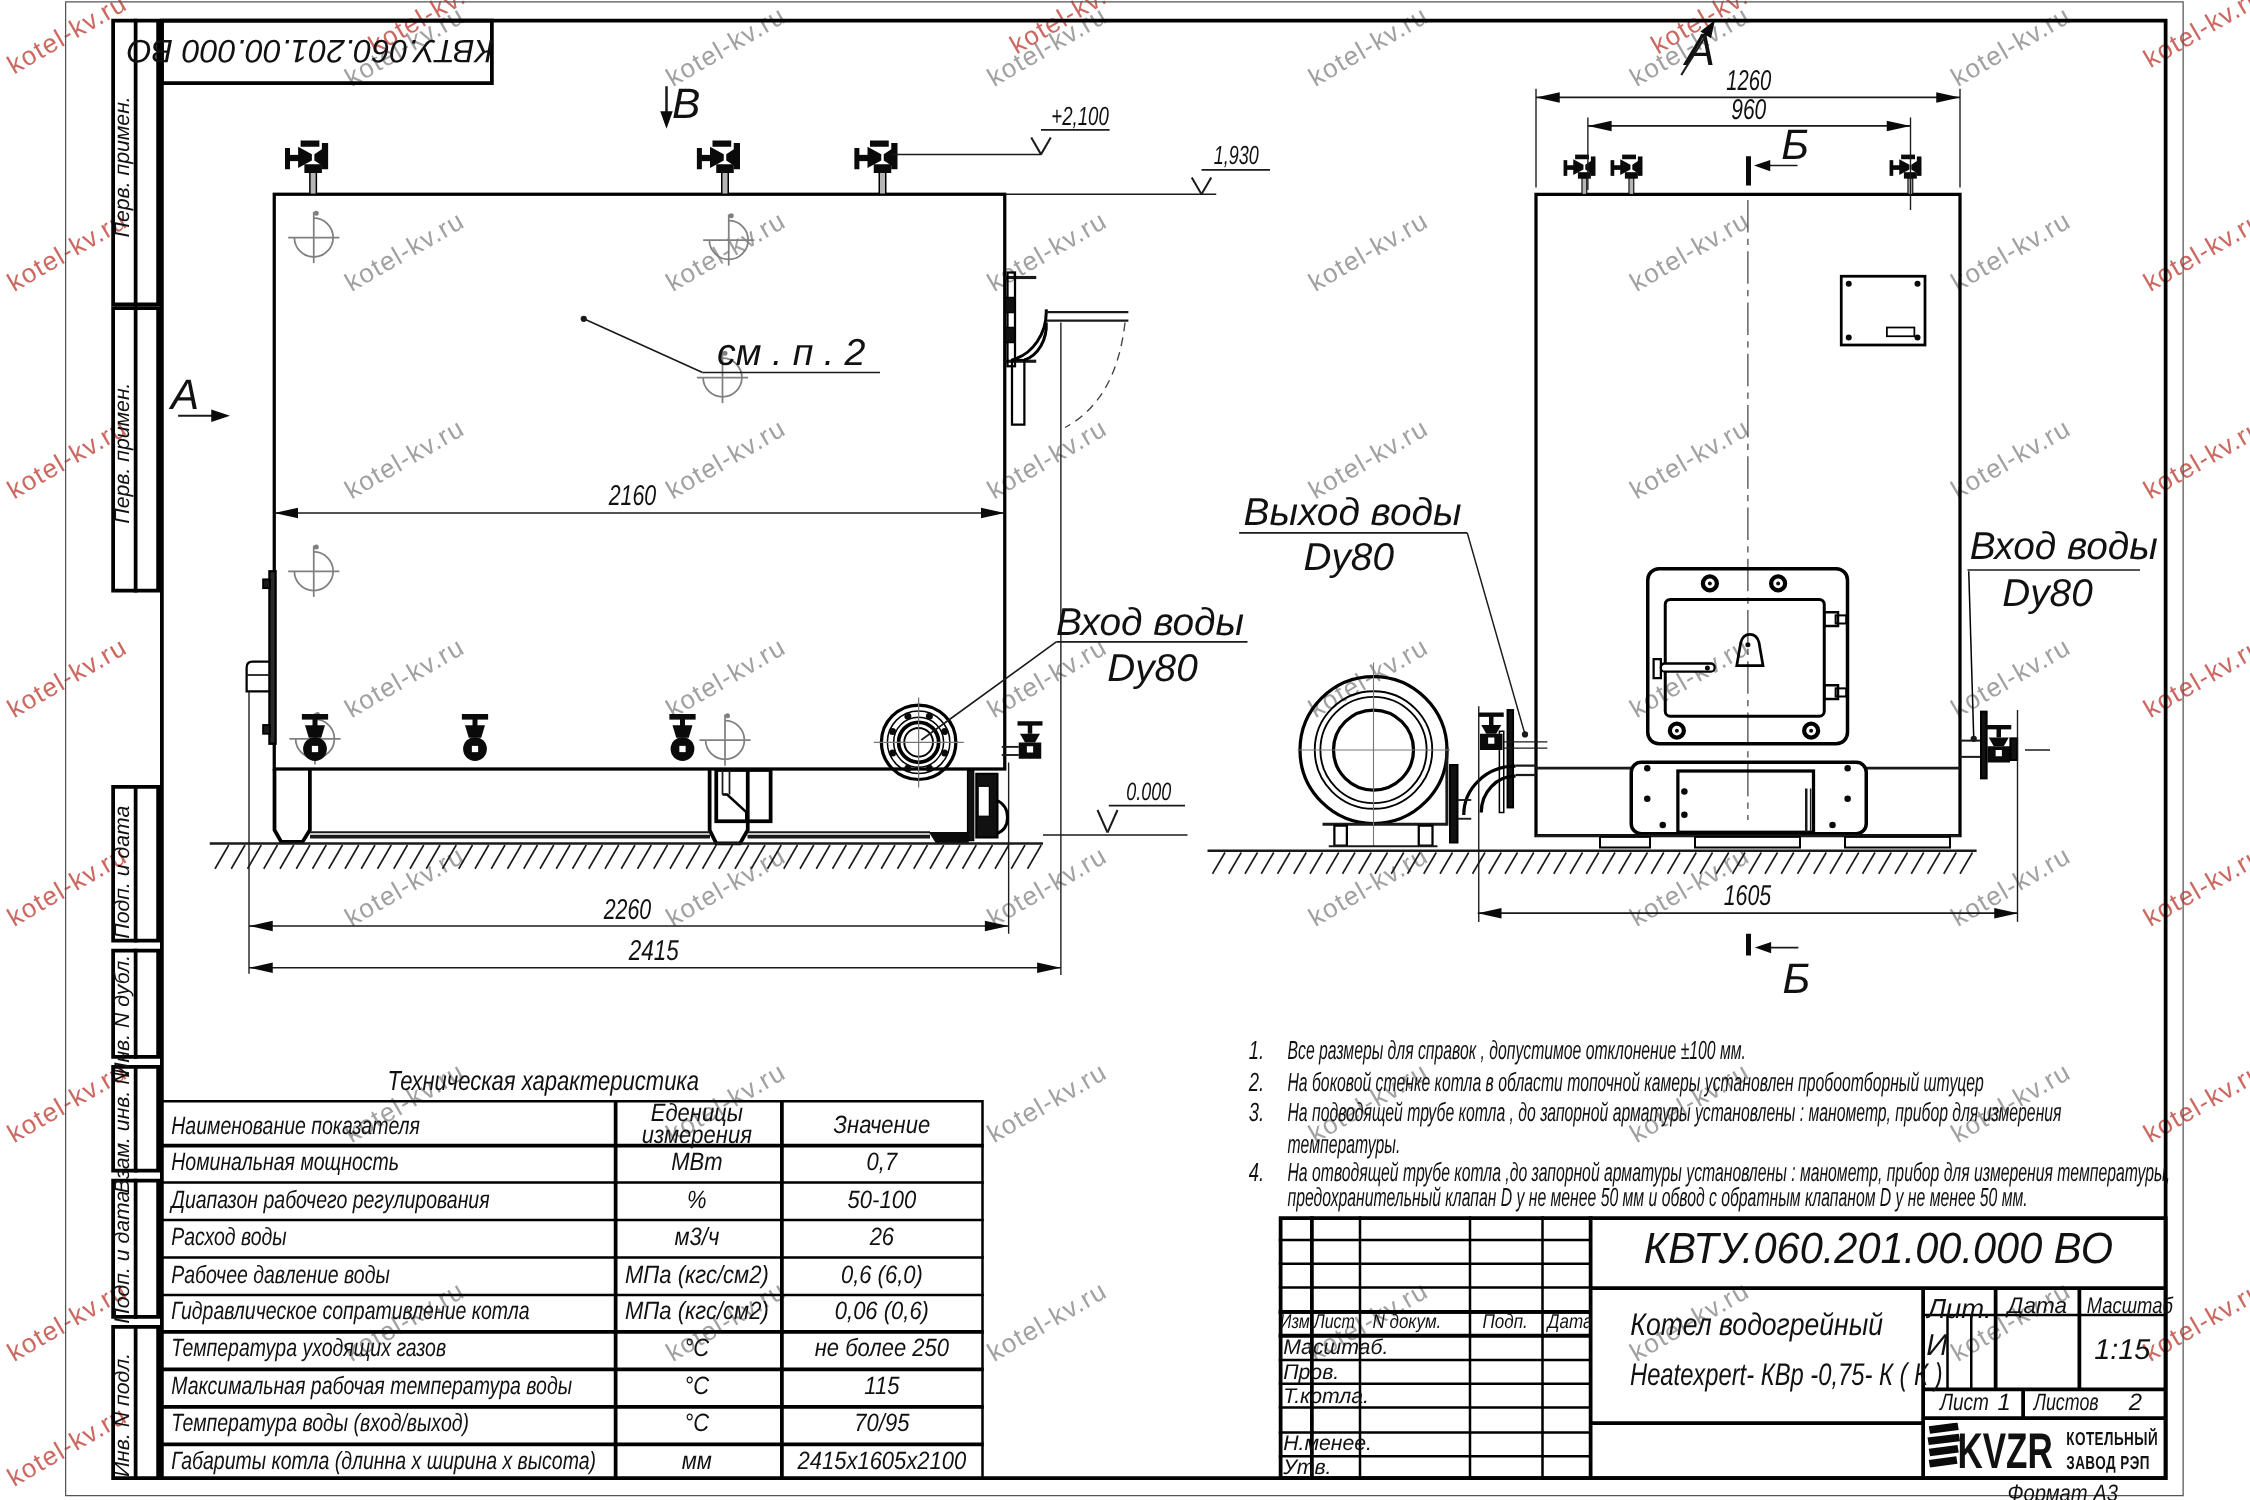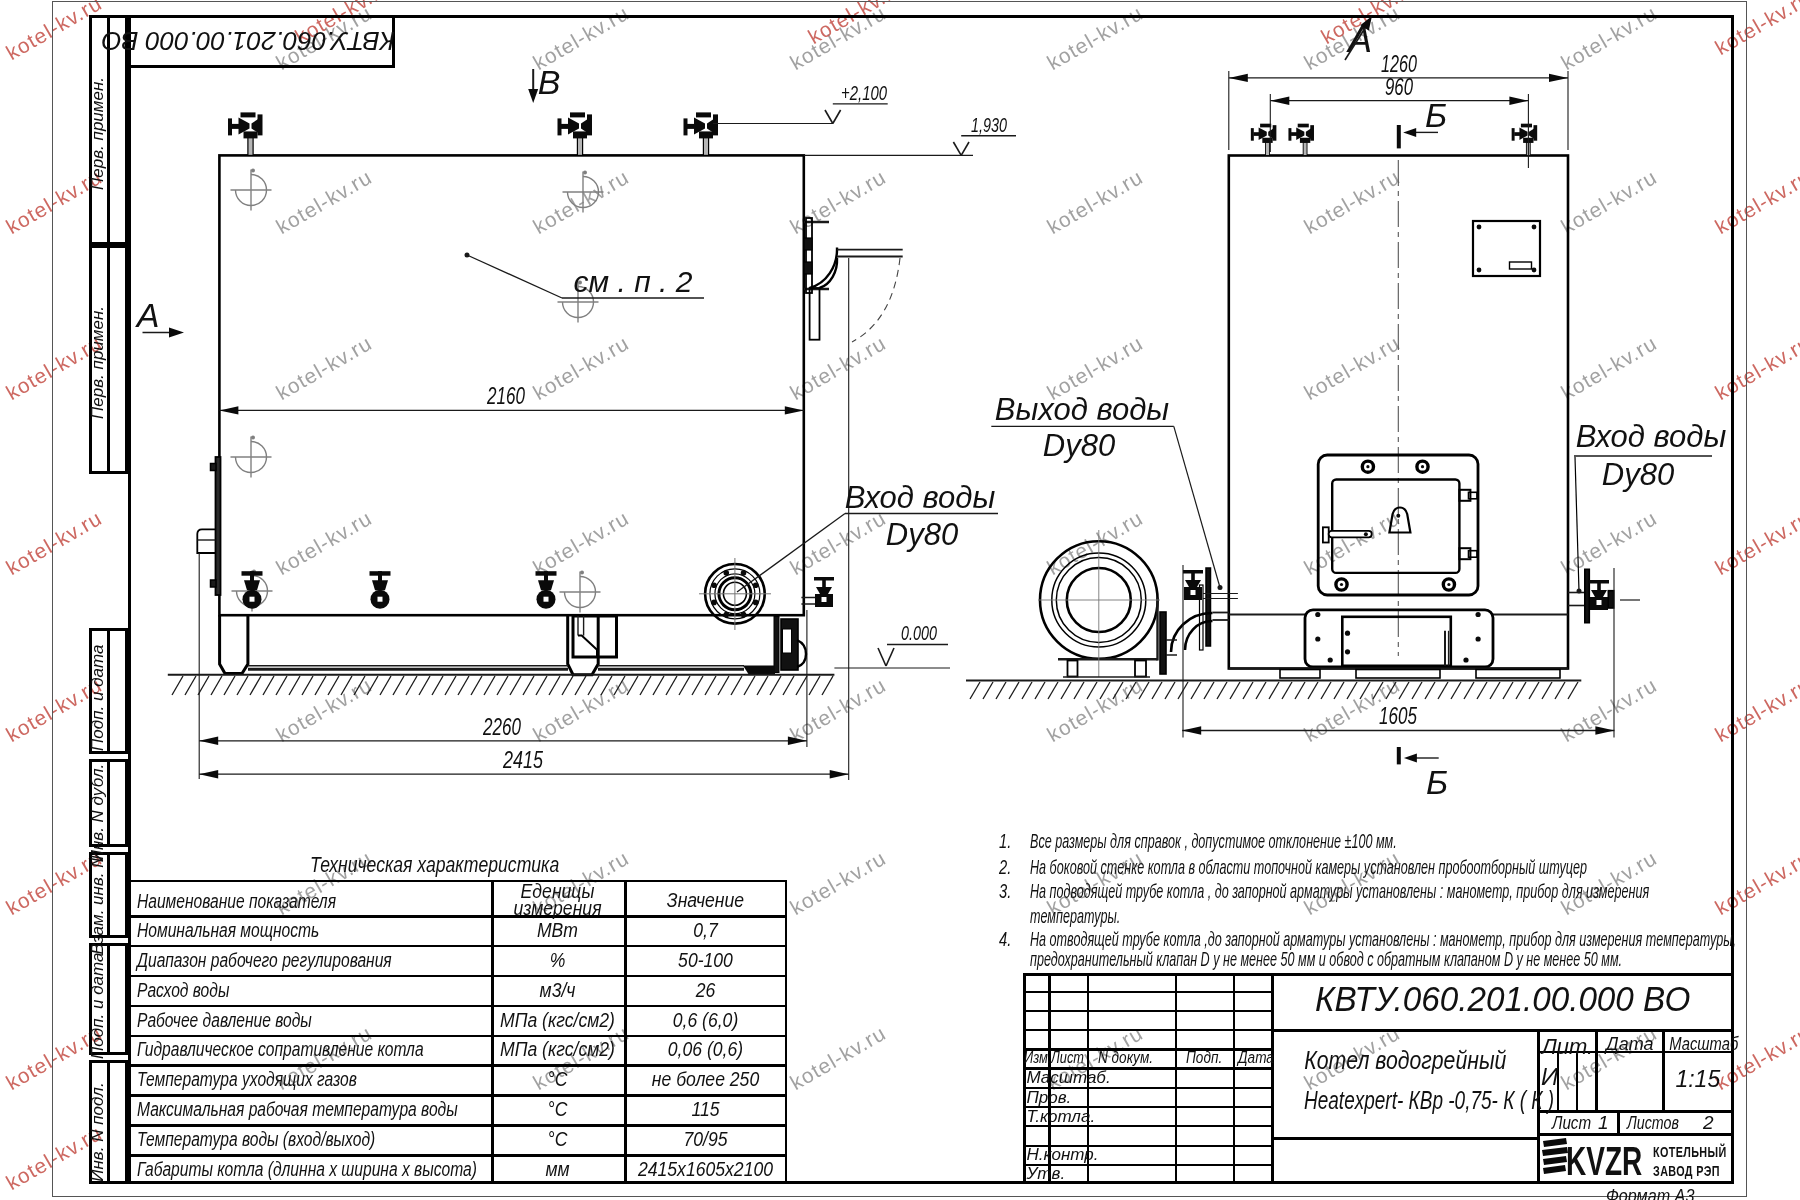--- a/index.html
+++ b/index.html
@@ -178,21 +178,21 @@
 <div style="position:absolute;left:1022.5px;top:1048.1px;width:249.6px;height:3.0px;background:#000;"></div>
 <div style="position:absolute;left:1022.5px;top:1067.3px;width:249.6px;height:3.0px;background:#000;"></div>
 <div class="t" style="left:1023.5px;top:1049.2px;font-size:16px;transform:scaleX(0.8);transform-origin:0 0;">Изм.</div>
 <div class="t" style="left:1051.4px;top:1049.2px;font-size:16px;transform:scaleX(0.8);transform-origin:0 0;">Лист</div>
 <div class="t" style="left:1097.8px;top:1049.2px;font-size:16px;transform:scaleX(0.85);transform-origin:0 0;">N  докум.</div>
 <div class="t" style="left:1186.1px;top:1049.2px;font-size:16px;transform:scaleX(0.85);transform-origin:0 0;">Подп.</div>
 <div class="t" style="left:1237.7px;top:1049.2px;font-size:16px;transform:scaleX(0.85);transform-origin:0 0;">Дата</div>
 <div class="t" style="left:1026.5px;top:1068.4px;font-size:17px;">Масштаб.</div>
 <div class="t" style="left:1026.5px;top:1087.6px;font-size:17px;">Пров.</div>
 <div class="t" style="left:1026.5px;top:1106.8px;font-size:17px;">Т.котла.</div>
-<div class="t" style="left:1026.5px;top:1145.2px;font-size:17px;">Н.контр.</div>
+<div class="t" style="left:1026.5px;top:1145.2px;font-size:17px;">Н.менее.</div>
 <div class="t" style="left:1026.5px;top:1164.4px;font-size:17px;">Утв.</div>
 <div style="position:absolute;left:1272.1px;top:1028.9px;width:461.4px;height:3.0px;background:#000;"></div>
 <div style="position:absolute;left:1537.2px;top:1030.4px;width:3.0px;height:153.6px;background:#000;"></div>
 <div style="position:absolute;left:1272.1px;top:1137.0px;width:266.6px;height:2.5px;background:#000;"></div>
 <div style="position:absolute;left:1538.7px;top:1050.8px;width:194.8px;height:2.5px;background:#000;"></div>
 <div style="position:absolute;left:1595.0px;top:1030.4px;width:2.5px;height:81.2px;background:#000;"></div>
 <div style="position:absolute;left:1662.0px;top:1030.4px;width:2.5px;height:81.2px;background:#000;"></div>
 <div style="position:absolute;left:1538.7px;top:1110.1px;width:194.8px;height:3.0px;background:#000;"></div>
 <div style="position:absolute;left:1557.0px;top:1052.0px;width:1.8px;height:59.6px;background:#000;"></div>
 <div style="position:absolute;left:1576.2px;top:1052.0px;width:1.8px;height:59.6px;background:#000;"></div>

